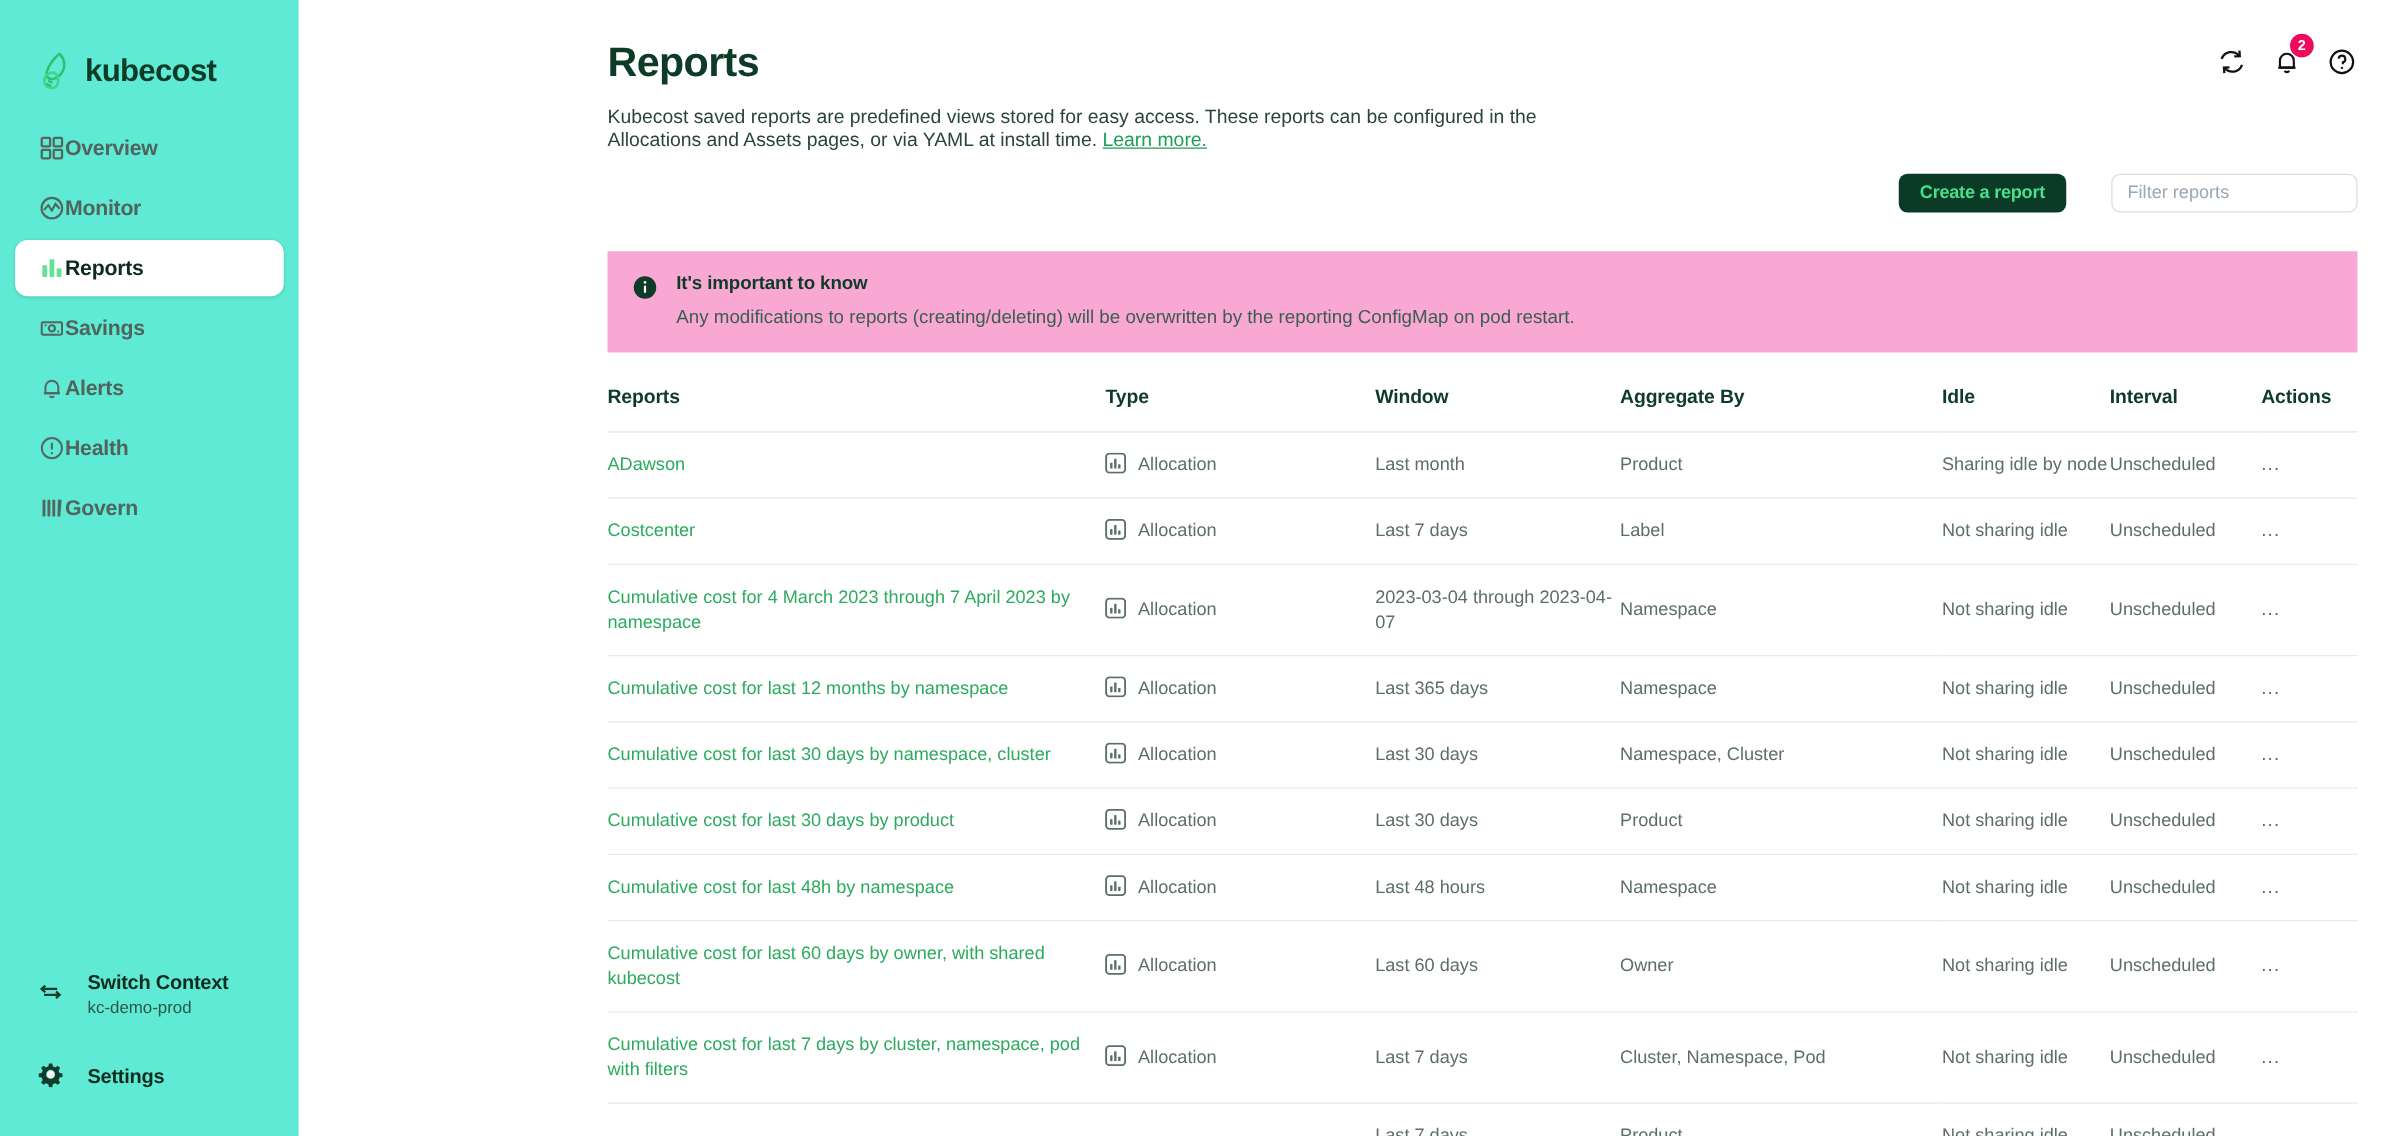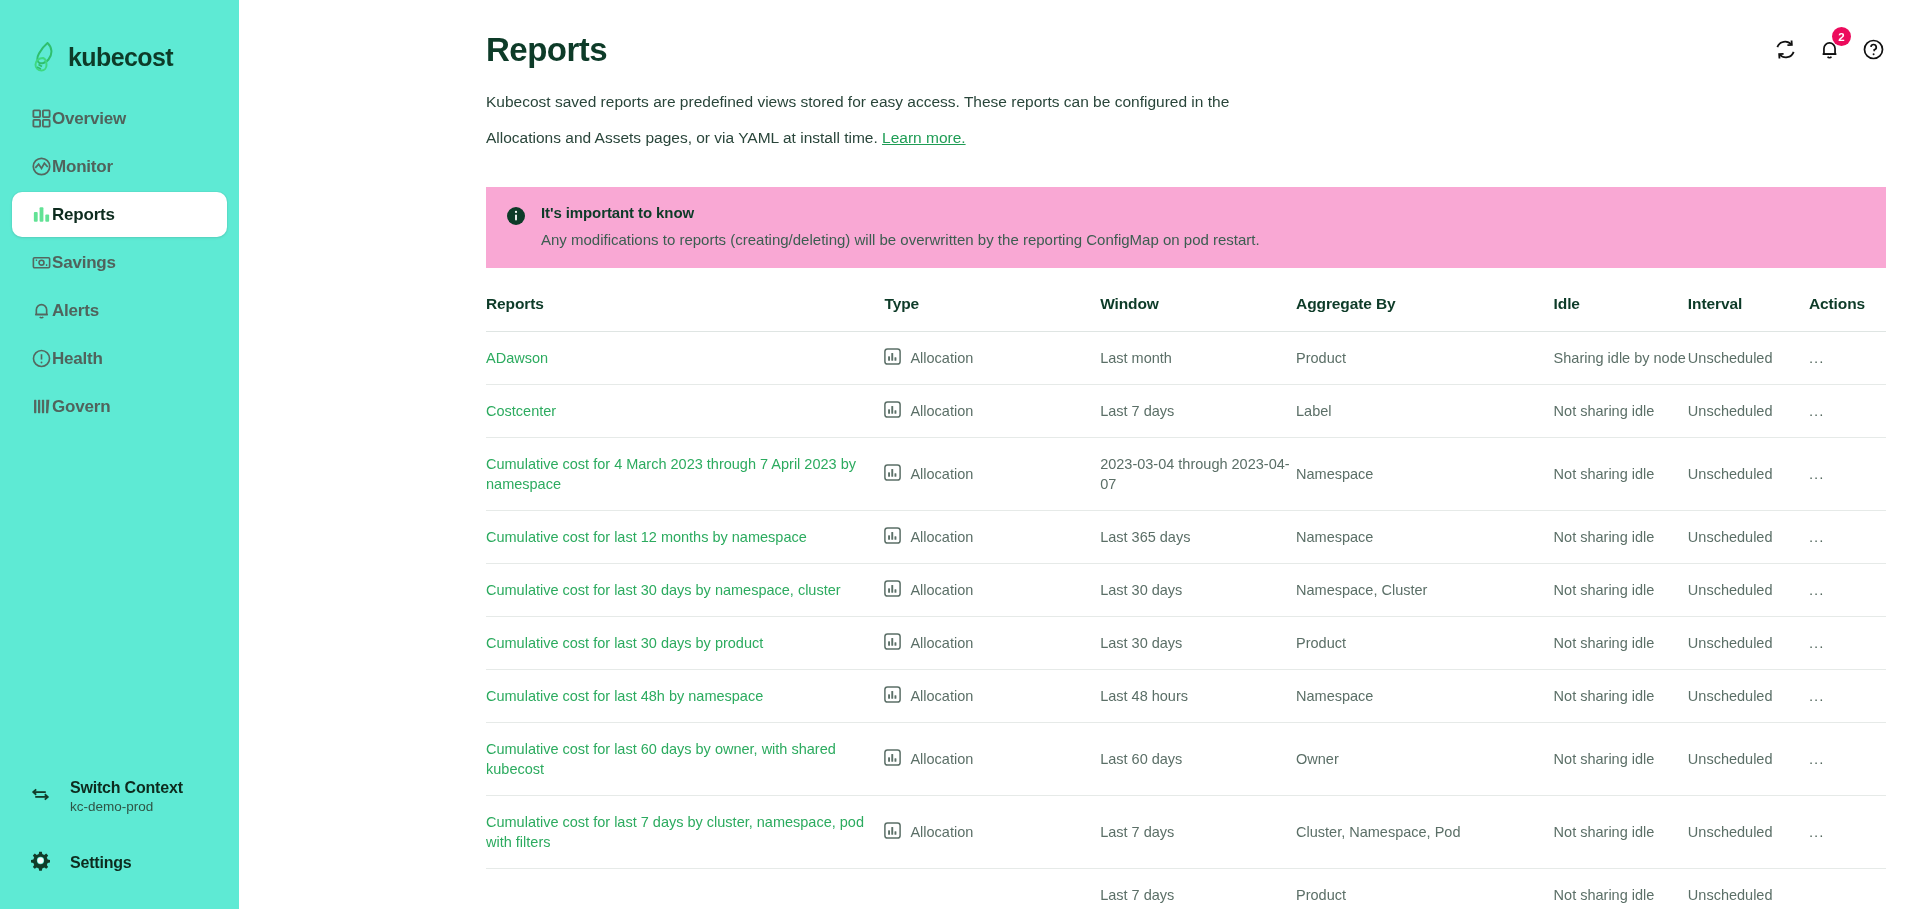--- a/index.html
+++ b/index.html
@@ -85,21 +85,21 @@
     padding: 0 4px;
   }
 
   .page-head { padding: 30px 0 0 247px; }
   h1.page-title {
     font-size: 33px; font-weight: bold; letter-spacing: -0.5px;
     color: #0d3b28; line-height: 1.2;
   }
   .page-desc {
     margin-top: 14px;
-    font-size: 15.5px; line-height: 36px; color: #29453a;
+    font-size: 15.5px; line-height: 19px; color: #29453a;
     max-width: 800px;
   }
   .page-desc a { color: #1f9d55; text-decoration: underline; }
 
   .action-row {
     margin-top: 17px;
     padding-right: 30px;
     display: flex; justify-content: flex-end; align-items: center; gap: 36px;
   }
   .btn-create {
@@ -325,20 +325,24 @@
     </div>
 
     <div class="page-head">
       <h1 class="page-title">Reports</h1>
       <p class="page-desc">
         <span>Kubecost saved reports are predefined views stored for easy access. These reports can be configured in the Allocations and Assets pages, or via YAML at install time.</span>
         <a href="#">Learn more.</a>
       </p>
     </div>
 
+    <div class="action-row">
+      <button class="btn-create">Create a report</button>
+      <input class="filter-input" type="text" placeholder="Filter reports" value="" style="">
+    </div>
 
     <div class="banner">
       <span class="banner-icon">
         <svg viewBox="0 0 20 20" width="20" height="20">
           <circle cx="10" cy="10" r="9" fill="#0d3b28"></circle>
           <rect x="9.1" y="8.4" width="1.8" height="6" rx="0.9" fill="#ffffff"></rect>
           <circle cx="10" cy="5.9" r="1.1" fill="#ffffff"></circle>
         </svg>
       </span>
       <div class="banner-body">

